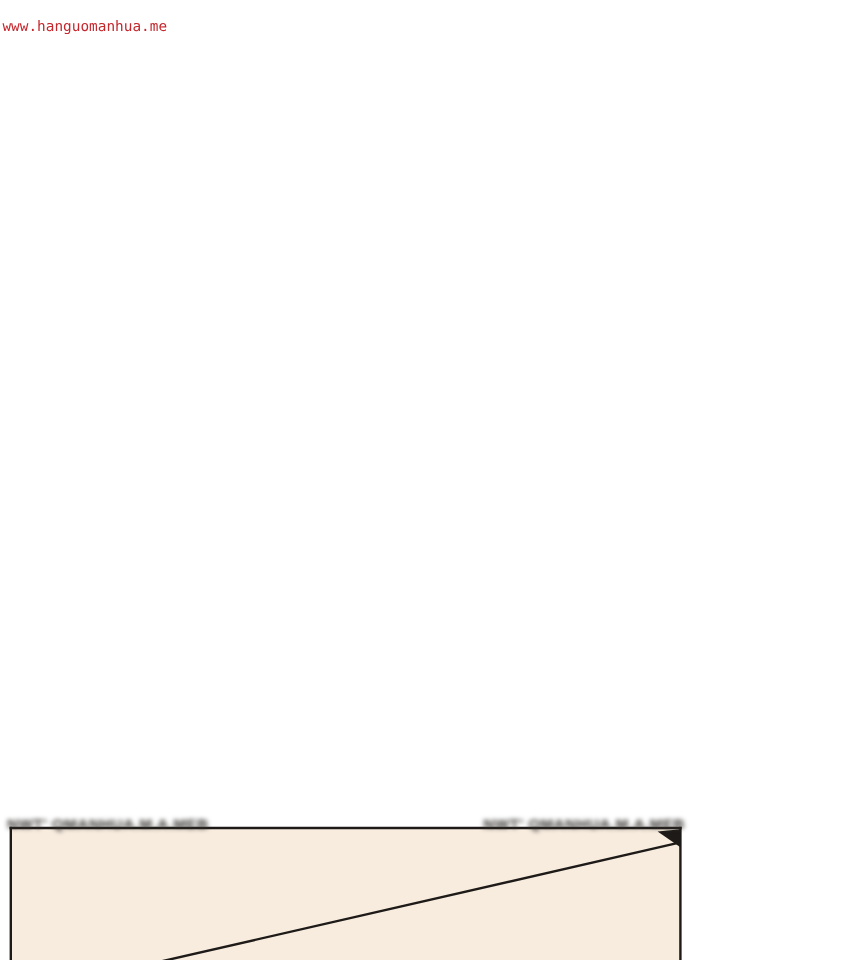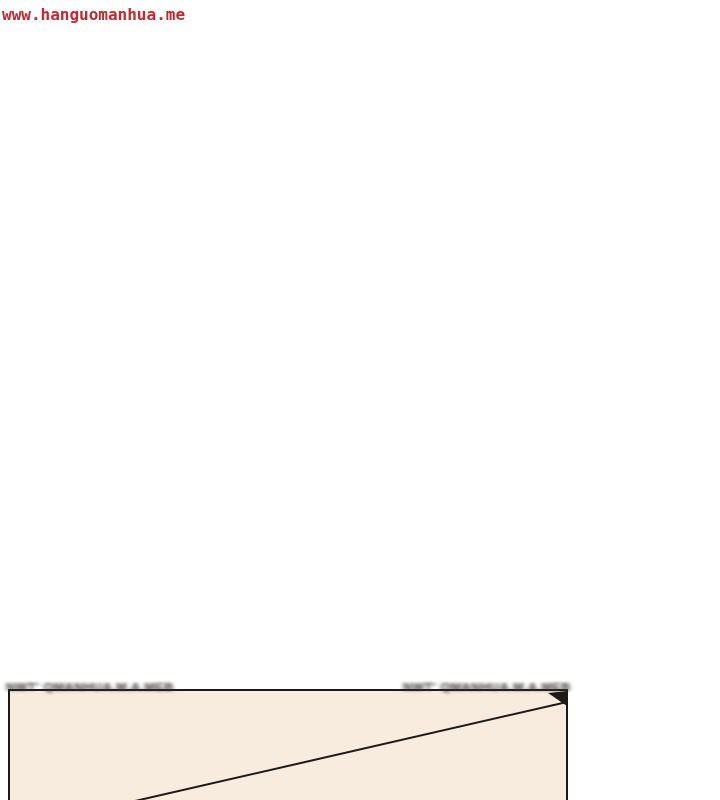--- a/index.html
+++ b/index.html
@@ -11,29 +11,28 @@
     height: 800px;
     position: relative;
     overflow: hidden;
     background: var(--bg, #ffffff);
     font-family: "Liberation Sans", sans-serif;
   }
 
   
   .site-watermark {
     position: absolute;
-    top: 6px;
+    top: 16px;
     left: 2px;
     font-family: "DejaVu Sans Mono", monospace;
-    font-size: 16px;
+    font-size: 12px;
     line-height: 1.1;
     letter-spacing: 0px;
     color: var(--watermark-red, #c5272d);
     white-space: nowrap;
-    font-weight: bold;
   }
 
   
   .comic-panel {
     position: absolute;
     inset: 0;
   }
   .panel-svg {
     position: absolute;
     left: 0;

